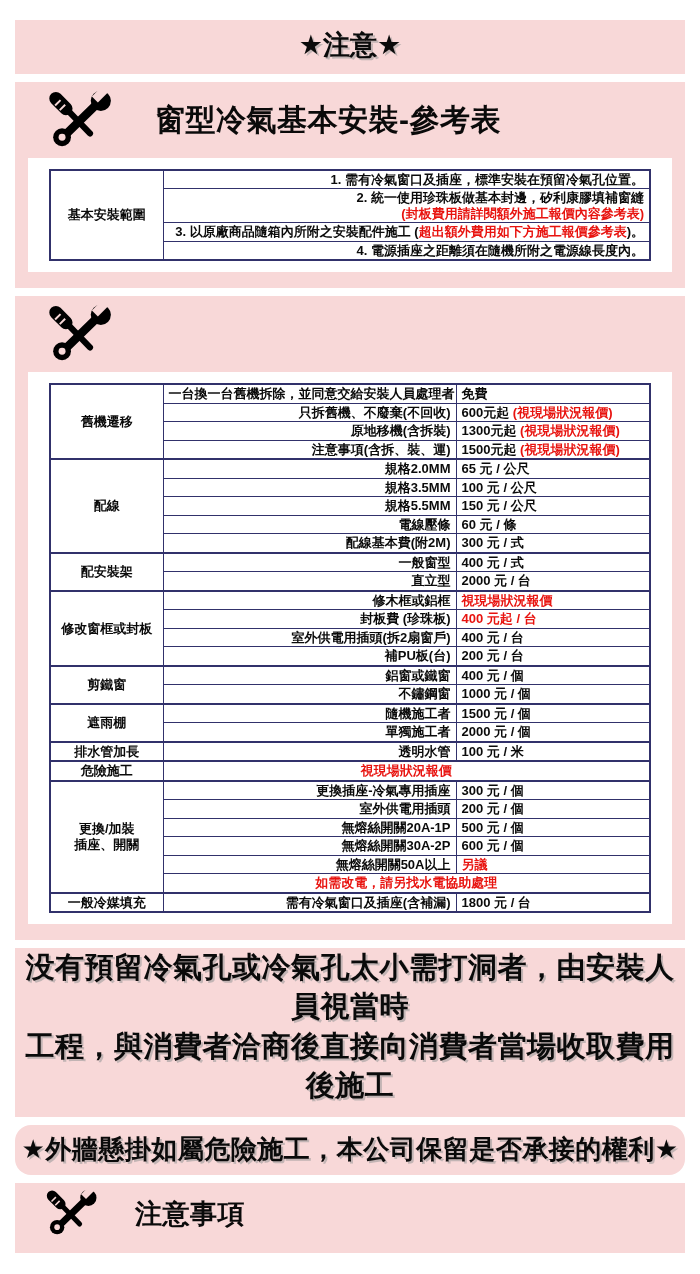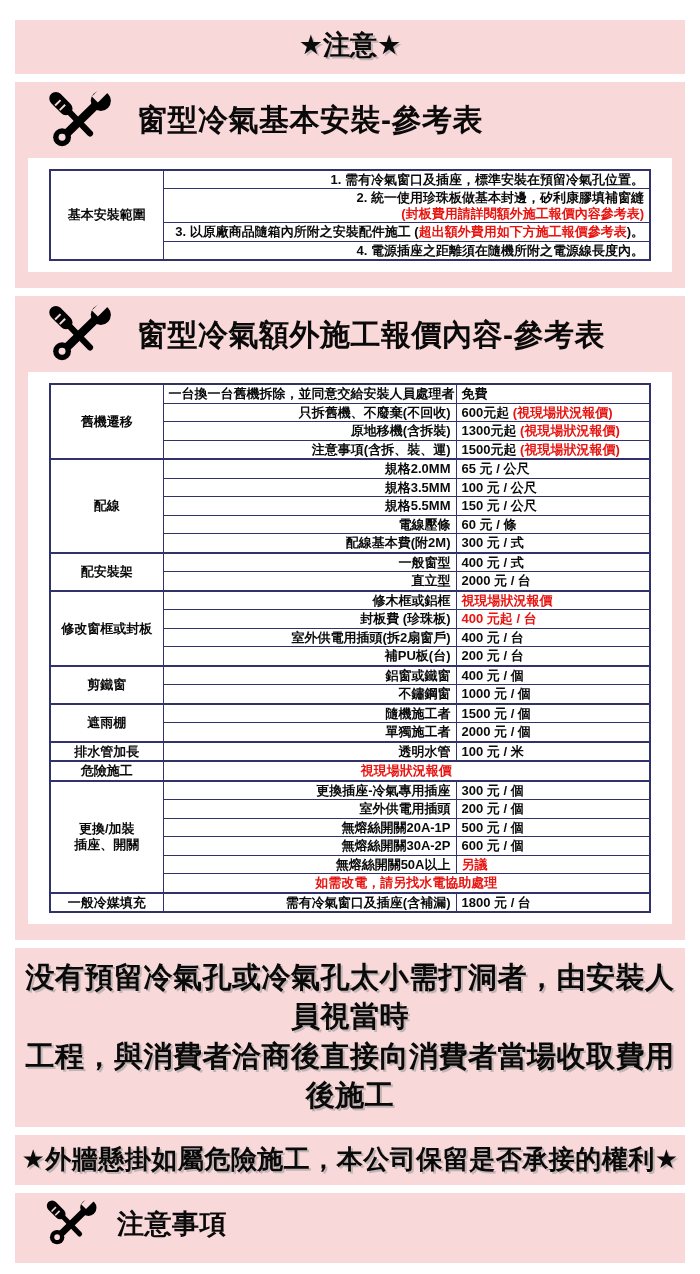--- a/index.html
+++ b/index.html
@@ -23,31 +23,31 @@
     gap: 8px;
   }
   .pink { background: var(--pink); }
 
   
   .banner { text-align: center; font-weight: 900; }
   .banner .shadowed { text-shadow: 2px 2px 0 #c2b4b4; }
   #banner-top { padding: 9px 4px 11px; }
   #banner-top .l1 { font-size: 27px; line-height: 1.25; }
   #banner-top .l2 { font-size: 28px; line-height: 1.3; letter-spacing: 0.5px; }
-  #banner-hole { padding: 10px 2px 12px; }
+  #banner-hole { padding: 0 2px 12px; }
   #banner-hole .l1, #banner-hole .l2 { font-size: 29px; line-height: 1.35; letter-spacing: 0.5px; }
-  #banner-wall { padding: 9px 2px 10px; }
+  #banner-wall { padding: 9px 2px 10px; border-radius: 16px; }
   #banner-wall .l1 { font-size: 26px; line-height: 1.2; letter-spacing: 0.5px; }
 
   
   .panel { padding-bottom: 2px; }
   .title-row {
     display: flex;
     align-items: center;
-    gap: 6px;
+    gap: 24px;
     padding: 8px 10px 6px 20px;
   }
   .section-title { font-size: 30px; font-weight: 900; margin: 0; letter-spacing: 0.5px; }
   .notes .section-title { font-size: 27px; }
   .table-wrap {
     background: #fff;
     margin: 0 13px 14px 13px;
     padding: 11px 0;
   }
   table.tbl {
@@ -136,21 +136,20 @@
         <line x1="26" y1="59" x2="66" y2="20" stroke="#000" stroke-width="11" stroke-linecap="round"></line>
         <circle cx="23" cy="61" r="11.5" fill="#000"></circle>
         <circle cx="23" cy="61" r="4.5" fill="var(--pink)"></circle>
         <circle cx="73" cy="14" r="13" fill="#000"></circle>
         <rect x="69" y="-10" width="11" height="26" transform="rotate(45 74.5 3)" fill="var(--pink)"></rect>
         <line x1="31" y1="27" x2="59" y2="56" stroke="#000" stroke-width="8" stroke-linecap="round"></line>
         <line x1="15" y1="11" x2="28" y2="24" stroke="#000" stroke-width="17" stroke-linecap="round"></line>
         <line x1="14" y1="20" x2="21" y2="13" stroke="var(--pink)" stroke-width="2.5"></line>
         <line x1="20" y1="26" x2="27" y2="19" stroke="var(--pink)" stroke-width="2.5"></line>
       </svg>
-      <h2 class="section-title">窗型冷氣額外施工報價內容-參考表</h2>
     </div>
     <div class="table-wrap">
       <table class="tbl">
         <colgroup>
             <col style="width:113px">
             <col style="width:293px">
             <col style="width:194px">
           </colgroup>
         <tbody>
             <tr class="group-start">

